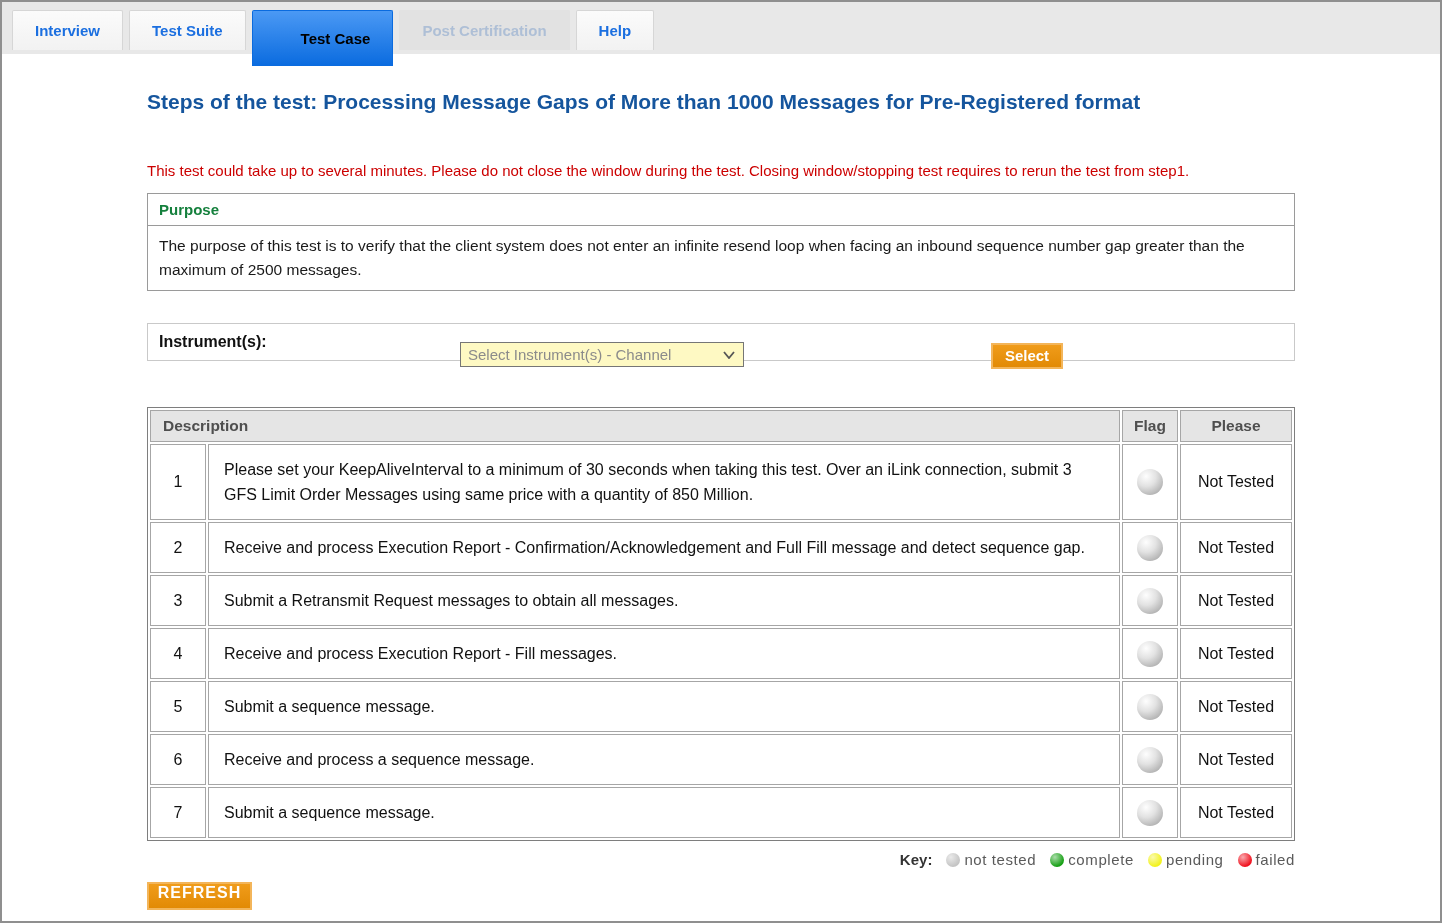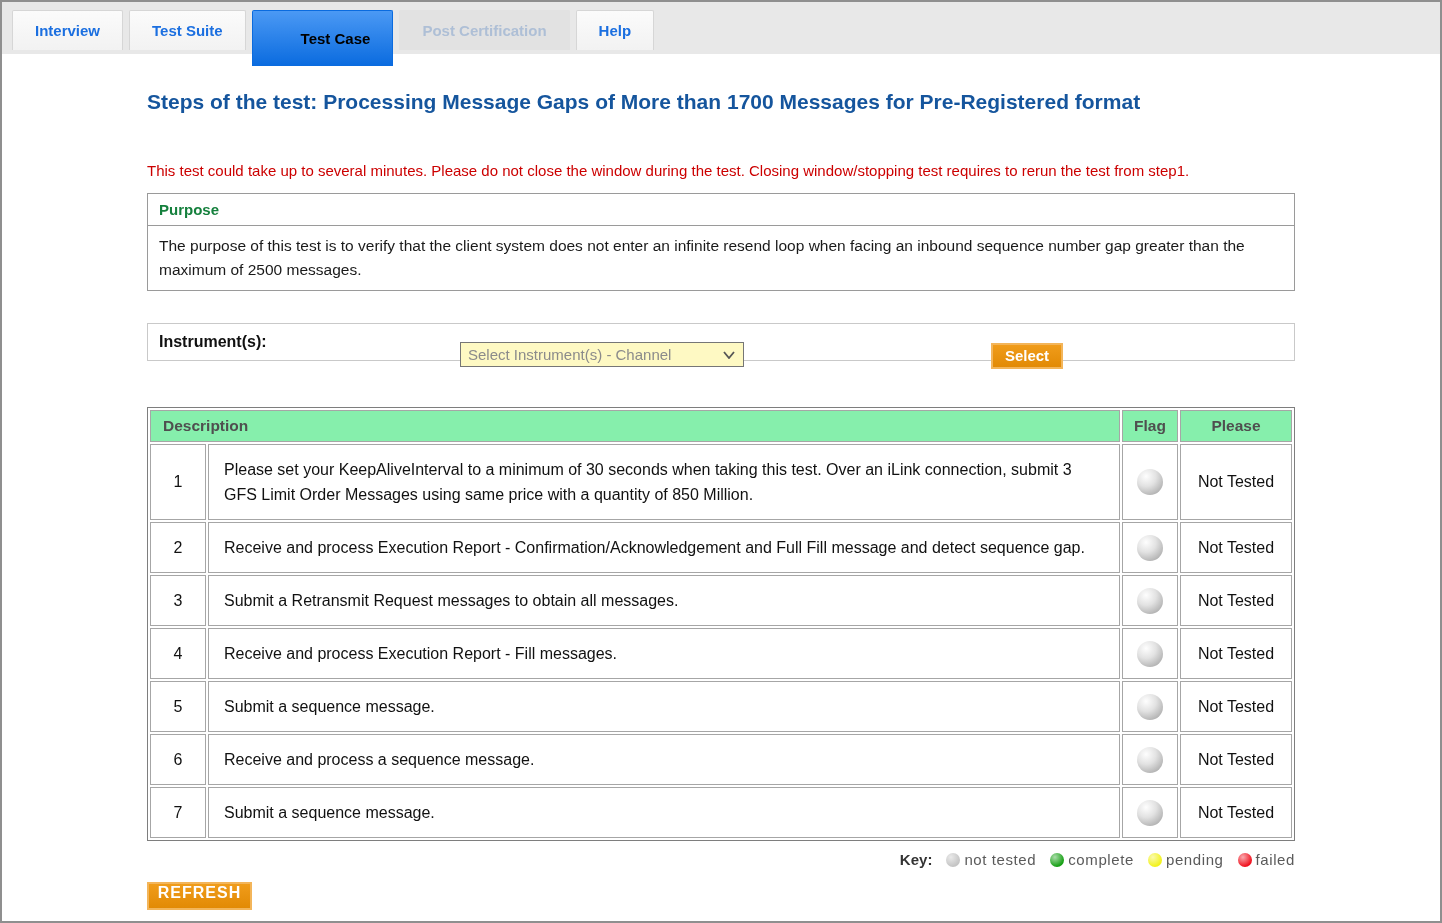--- a/index.html
+++ b/index.html
@@ -29,21 +29,21 @@
               background:#fef9c3; display:flex; align-items:center; justify-content:space-between;
               padding:0 8px 0 7px; font-size:15px; color:#8b8b8b; cursor:pointer; }
   .chev { width:12px; height:8px; }
   .btn-orange { background:linear-gradient(#f09c1a,#e28a05); border:2px solid #f3b55a; color:#fff;
                 font-weight:bold; text-align:center; cursor:pointer; }
   .select-btn { position:absolute; left:843px; top:19px; width:72px; height:26px; font-size:15px; line-height:22px; }
 
   
   table.steps { margin-top:46px; width:100%; border-collapse:separate; border-spacing:2px;
                 border:1px solid #7e7e7e; background:#fff; }
-  table.steps th { background:#86efac; color:#4f4f4f; font-size:15.5px; font-weight:bold;
+  table.steps th { background:#e5e5e5; color:#4f4f4f; font-size:15.5px; font-weight:bold;
                    border:1px solid #a6a6a6; padding:6px 4px; }
   table.steps th.desc-h { text-align:left; padding-left:12px; }
   table.steps td { border:1px solid #a6a6a6; vertical-align:middle; font-size:16px; color:#111; }
   td.num { width:56px; text-align:center; }
   td.desc { padding:12px 15px; line-height:25px; }
   td.flagc { width:56px; text-align:center; }
   td.statusc { width:112px; text-align:center; padding:0 6px; }
   tr.step-row { height:50px; }
   .dot { width:26px; height:26px; border-radius:50%; display:inline-block; vertical-align:middle;
          background:radial-gradient(circle at 35% 28%, #fefefe 0%, #e2e2e2 40%, #ababab 85%); }
@@ -75,21 +75,21 @@
       <div class="tab disabled">
     <span>Post Certification</span>
   </div>
       <div class="tab">
     <span>Help</span>
   </div>
     </div>
 
   <div class="content">
 
-    <div class="page-title">Steps of the test: Processing Message Gaps of More than 1700 Messages for Pre-Registered format</div>
+    <div class="page-title">Steps of the test: Processing Message Gaps of More than 1000 Messages for Pre-Registered format</div>
 
     <div class="warning">This test could take up to several minutes. Please do not close the window during the test. Closing window/stopping test requires to rerun the test from step1.</div>
 
     <div class="purpose-box">
       <div class="purpose-head">Purpose</div>
       <div class="purpose-body">The purpose of this test is to verify that the client system does not enter an infinite resend loop when facing an inbound sequence number gap greater than the maximum of 2500 messages.</div>
     </div>
 
     <div class="inst-row">
       <span class="inst-label">Instrument(s):</span>

